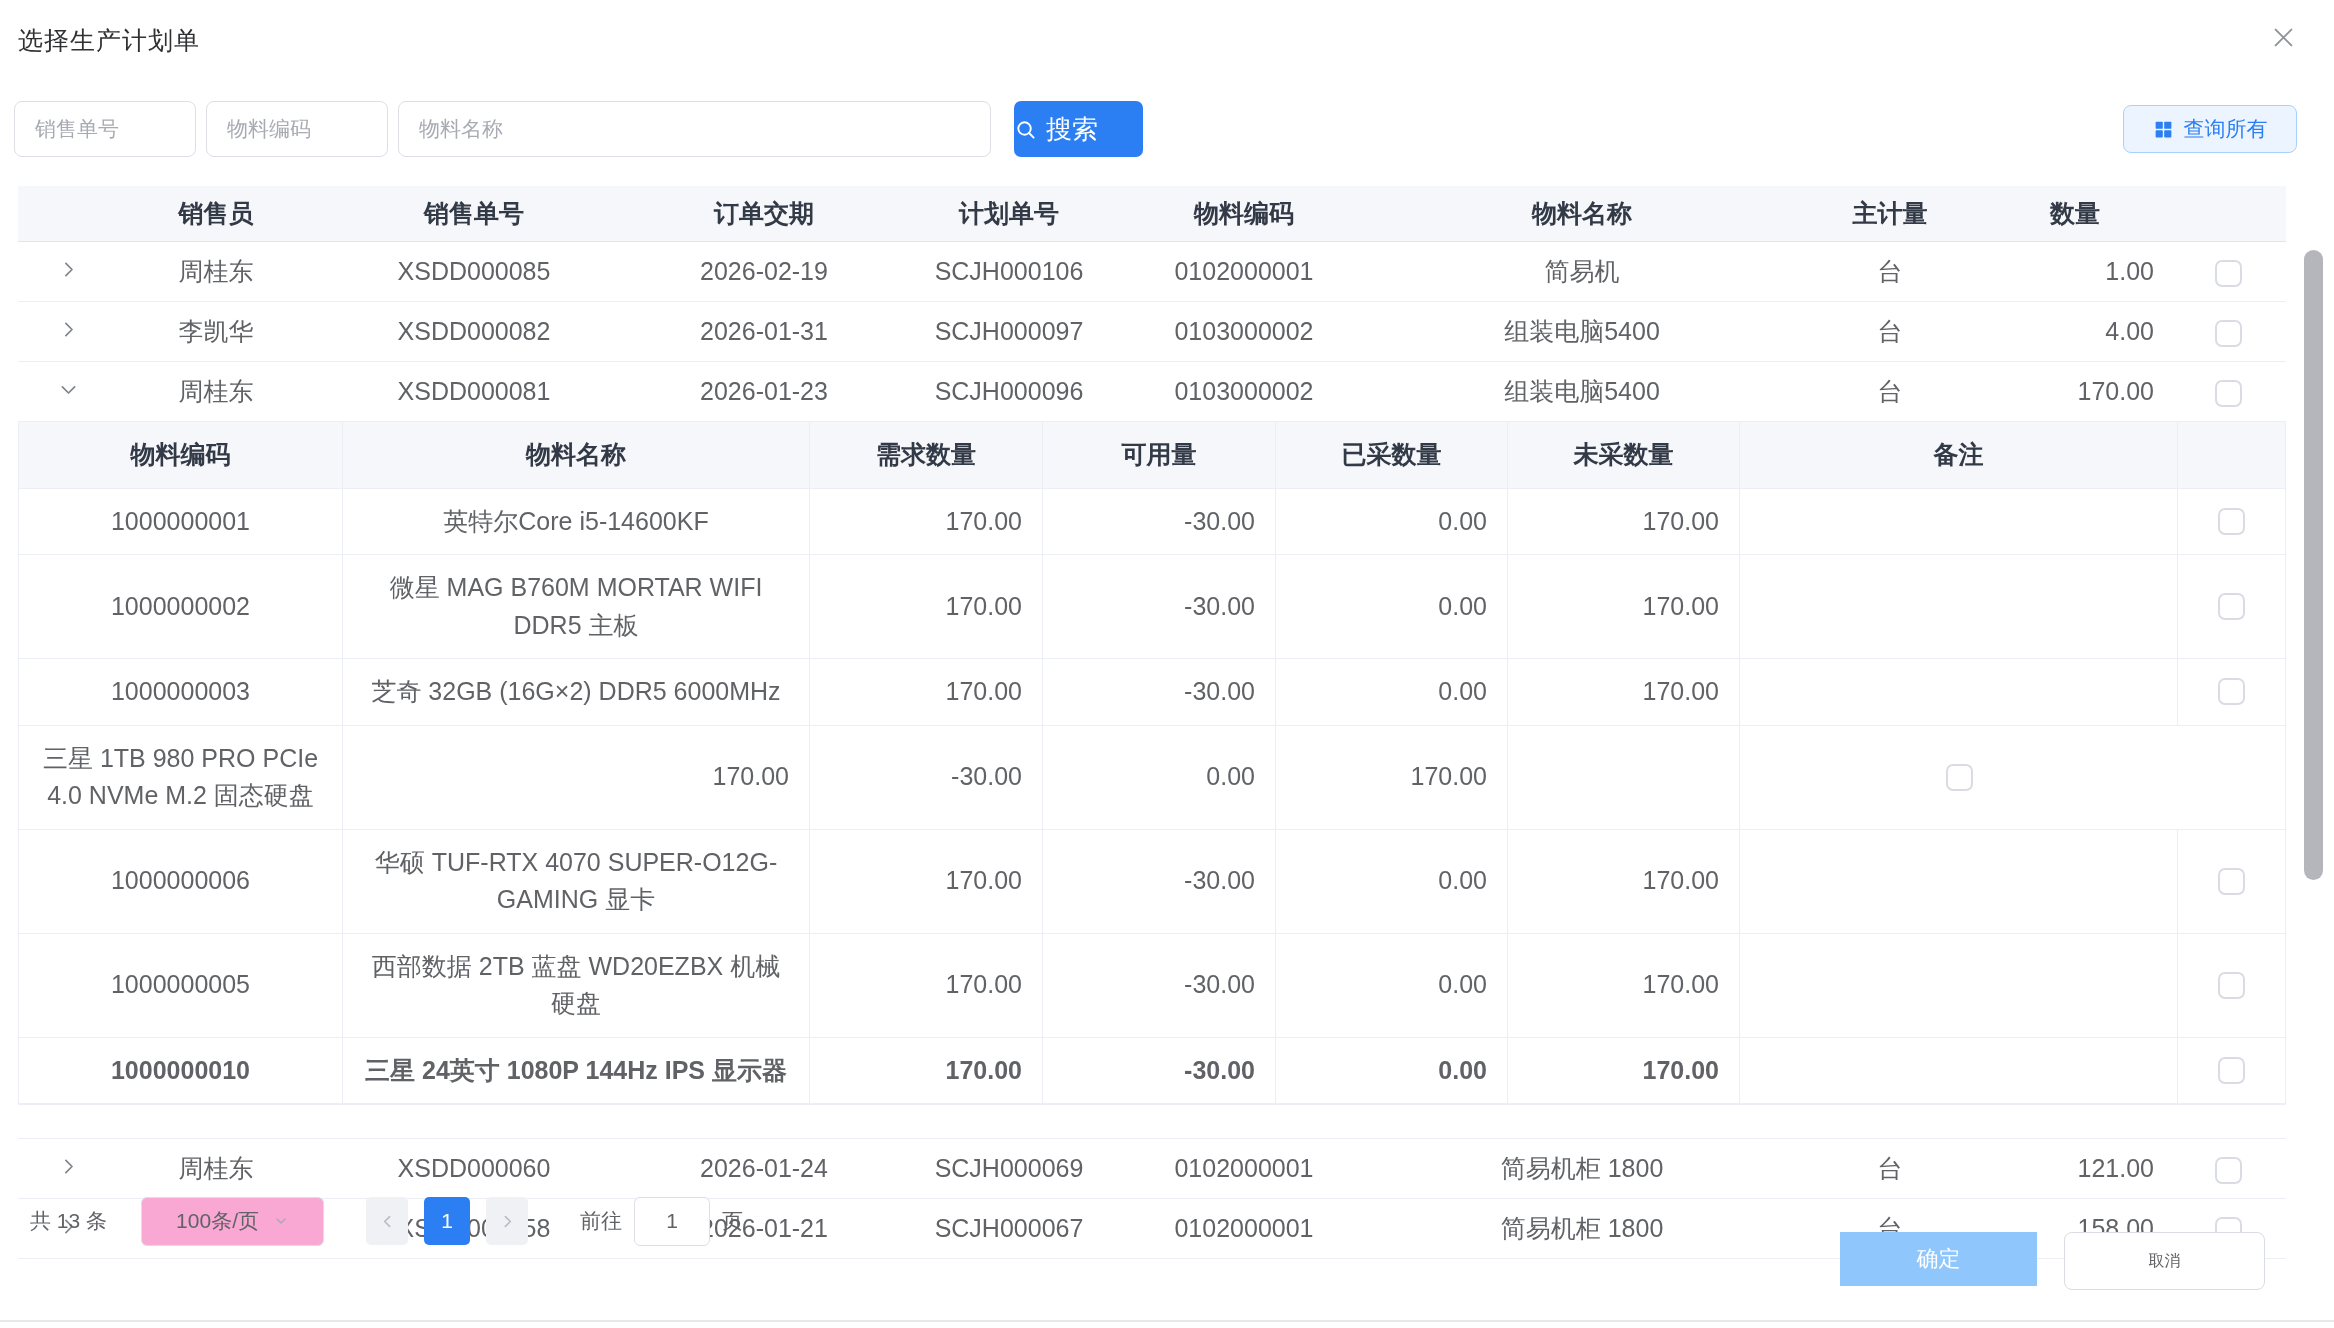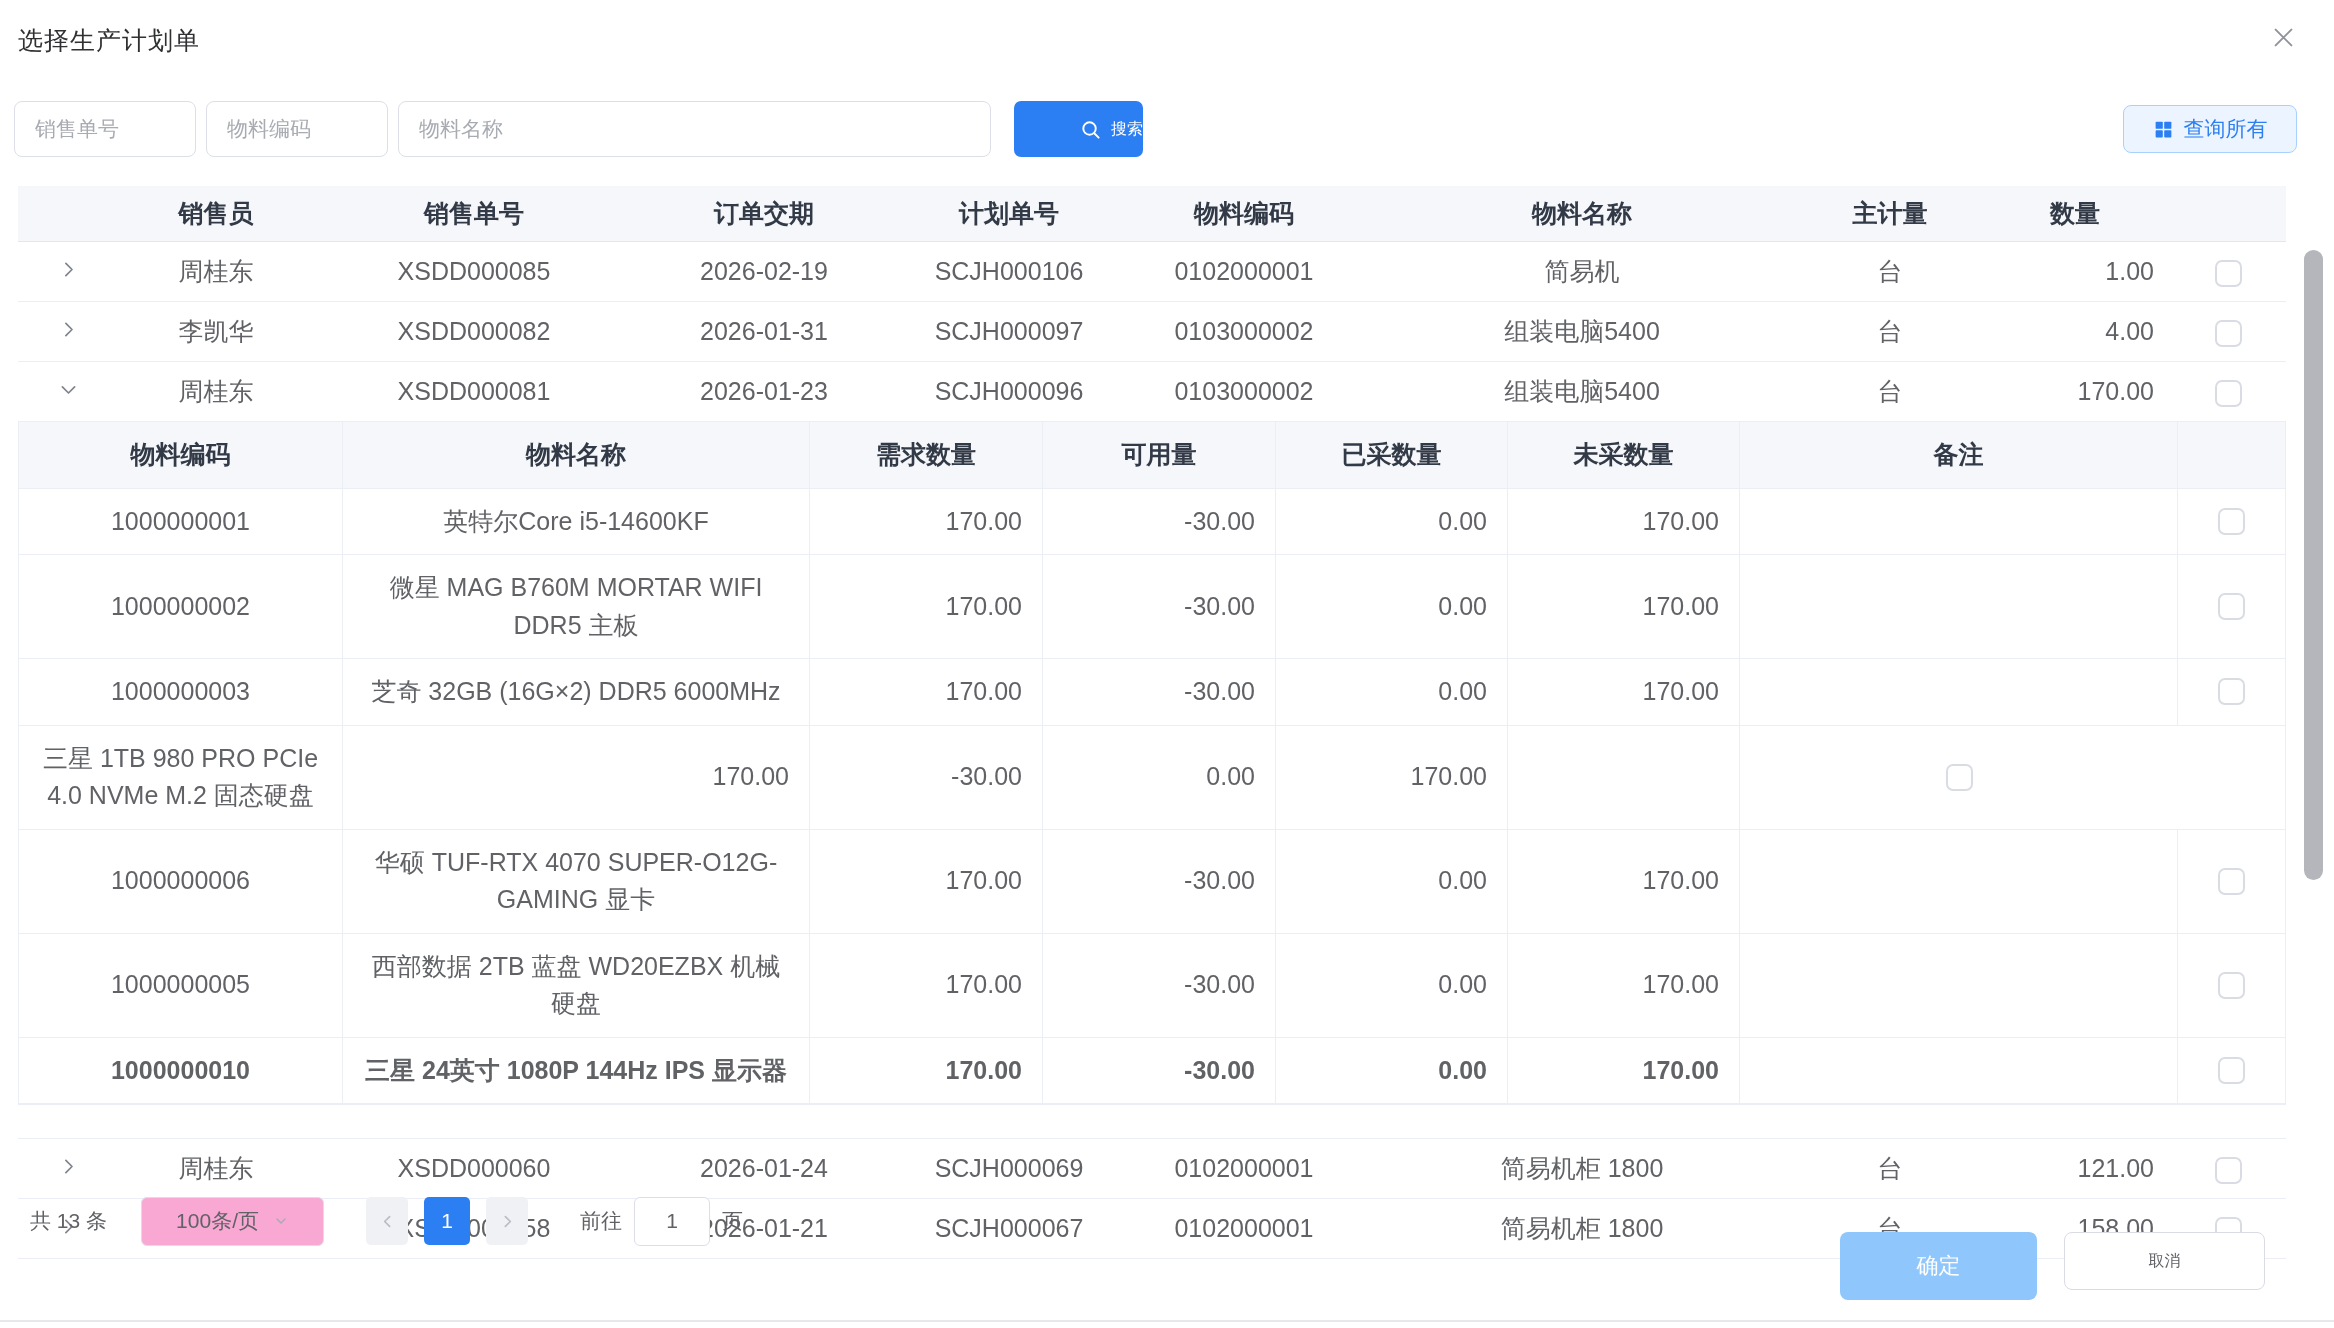--- a/index.html
+++ b/index.html
@@ -14,21 +14,21 @@
   .f-input { height:56px; border:1px solid #dcdfe6; border-radius:8px; padding:0 20px; font-size:21px; color:#606266; outline:none; font-family:"Liberation Sans", sans-serif; background:#fff; }
   .f-input::placeholder { color:#a8abb2; }
   .w1 { width:182px; }
   .w2 { width:593px; margin-right:23px; }
   .f-input + .f-input { }
   .gap10 { margin-right:10px; }
   .daterange { width:322px; height:56px; border:1px solid #dcdfe6; border-radius:8px; display:flex; align-items:center; padding:0 14px; margin-right:13px; background:#fff; cursor:pointer; }
   .daterange .cal { display:flex; margin-right:16px; }
   .daterange .ph { font-size:21px; color:#a8abb2; }
   .daterange .dash { font-size:21px; color:#606266; margin:0 22px; font-weight:700; }
-  .btn-search { width:129px; height:56px; border:none; border-radius:7px; background:var(--primary,#2b7ff2); color:#fff; font-size:16px; display:flex; align-items:center; justify-content:flex-end; gap:9px; cursor:pointer; font-family:"Liberation Sans", sans-serif; }
+  .btn-search { width:129px; height:56px; border:none; border-radius:7px; background:var(--primary,#2b7ff2); color:#fff; font-size:26px; display:flex; align-items:center; justify-content:flex-start; gap:9px; cursor:pointer; font-family:"Liberation Sans", sans-serif; }
   .btn-queryall { margin-left:auto; align-self:center; width:174px; height:48px; border:1px solid var(--primary-light-border,#a9d1fd); border-radius:8px; background:var(--primary-light-bg,#ecf5ff); color:var(--primary,#2b7ff2); font-size:21px; display:flex; align-items:center; justify-content:center; gap:10px; cursor:pointer; font-family:"Liberation Sans", sans-serif; }
 
   
   .table { position:absolute; left:18px; top:186px; width:2268px; font-size:25px; }
   .mhead, .mrow { display:grid; grid-template-columns:100px 196px 320px 260px 230px 240px 436px 180px 190px 116px; align-items:center; }
   .mhead { height:56px; background:#f5f7fa; border-bottom:1px solid #e2e6ee; font-weight:700; color:#333a47; }
   .mhead .mc { text-align:center; }
   .mrow { min-height:60px; border-bottom:1px solid #ebeef5; color:#606266; background:#fff; cursor:pointer; }
   .mc { text-align:center; line-height:1.4; padding:4px 6px; }
   .mc.num { text-align:right; padding-right:16px; }
@@ -56,21 +56,21 @@
   .pg-size { margin-left:34px; width:183px; height:49px; border:1px solid #dcdfe6; border-radius:6px; display:flex; align-items:center; justify-content:center; gap:14px; cursor:pointer; color:#606266; background:#f9a8d4; }
   .pg-size-arrow { display:flex; color:#a8abb2; }
   .pg-btn { margin-left:16px; width:42px; height:48px; border:none; border-radius:5px; background:#f0f1f4; color:#b9bdc4; display:flex; align-items:center; justify-content:center; cursor:pointer; }
   .pg-btn.first { margin-left:42px; }
   .pg-page { margin-left:16px; width:46px; height:48px; border:none; border-radius:5px; background:var(--primary,#2b7ff2); color:#fff; font-size:21px; font-weight:500; cursor:pointer; font-family:"Liberation Sans", sans-serif; }
   .pg-goto-label { margin-left:52px; }
   .pg-goto { margin-left:12px; width:76px; height:49px; border:1px solid #dcdfe6; border-radius:6px; text-align:center; font-size:21px; color:#606266; outline:none; font-family:"Liberation Sans", sans-serif; }
   .pg-unit { margin-left:12px; }
 
   
-  .btn-confirm { position:absolute; left:1840px; top:1232px; width:197px; height:68px; border:none; border-radius:8px; background:var(--confirm-disabled,#8fc6fb); color:#fff; font-size:22px; cursor:pointer; font-family:"Liberation Sans", sans-serif; }
+  .btn-confirm { position:absolute; left:1840px; top:1232px; width:197px; height:54px; border:none; border-radius:0; background:var(--confirm-disabled,#8fc6fb); color:#fff; font-size:22px; cursor:pointer; font-family:"Liberation Sans", sans-serif; }
   .btn-cancel { position:absolute; left:2064px; top:1232px; width:201px; height:58px; border:1px solid #d9dce3; border-radius:8px; background:#fff; color:#606266; font-size:16px; cursor:pointer; font-family:"Liberation Sans", sans-serif; }
 
   .bottom-edge { position:absolute; left:0; top:1320px; width:100%; height:2px; background:#e6e8ec; }
 </style>
 </head>
 <body>
 
 <div class="dialog">
 
   <div class="dlg-title">选择生产计划单</div>

